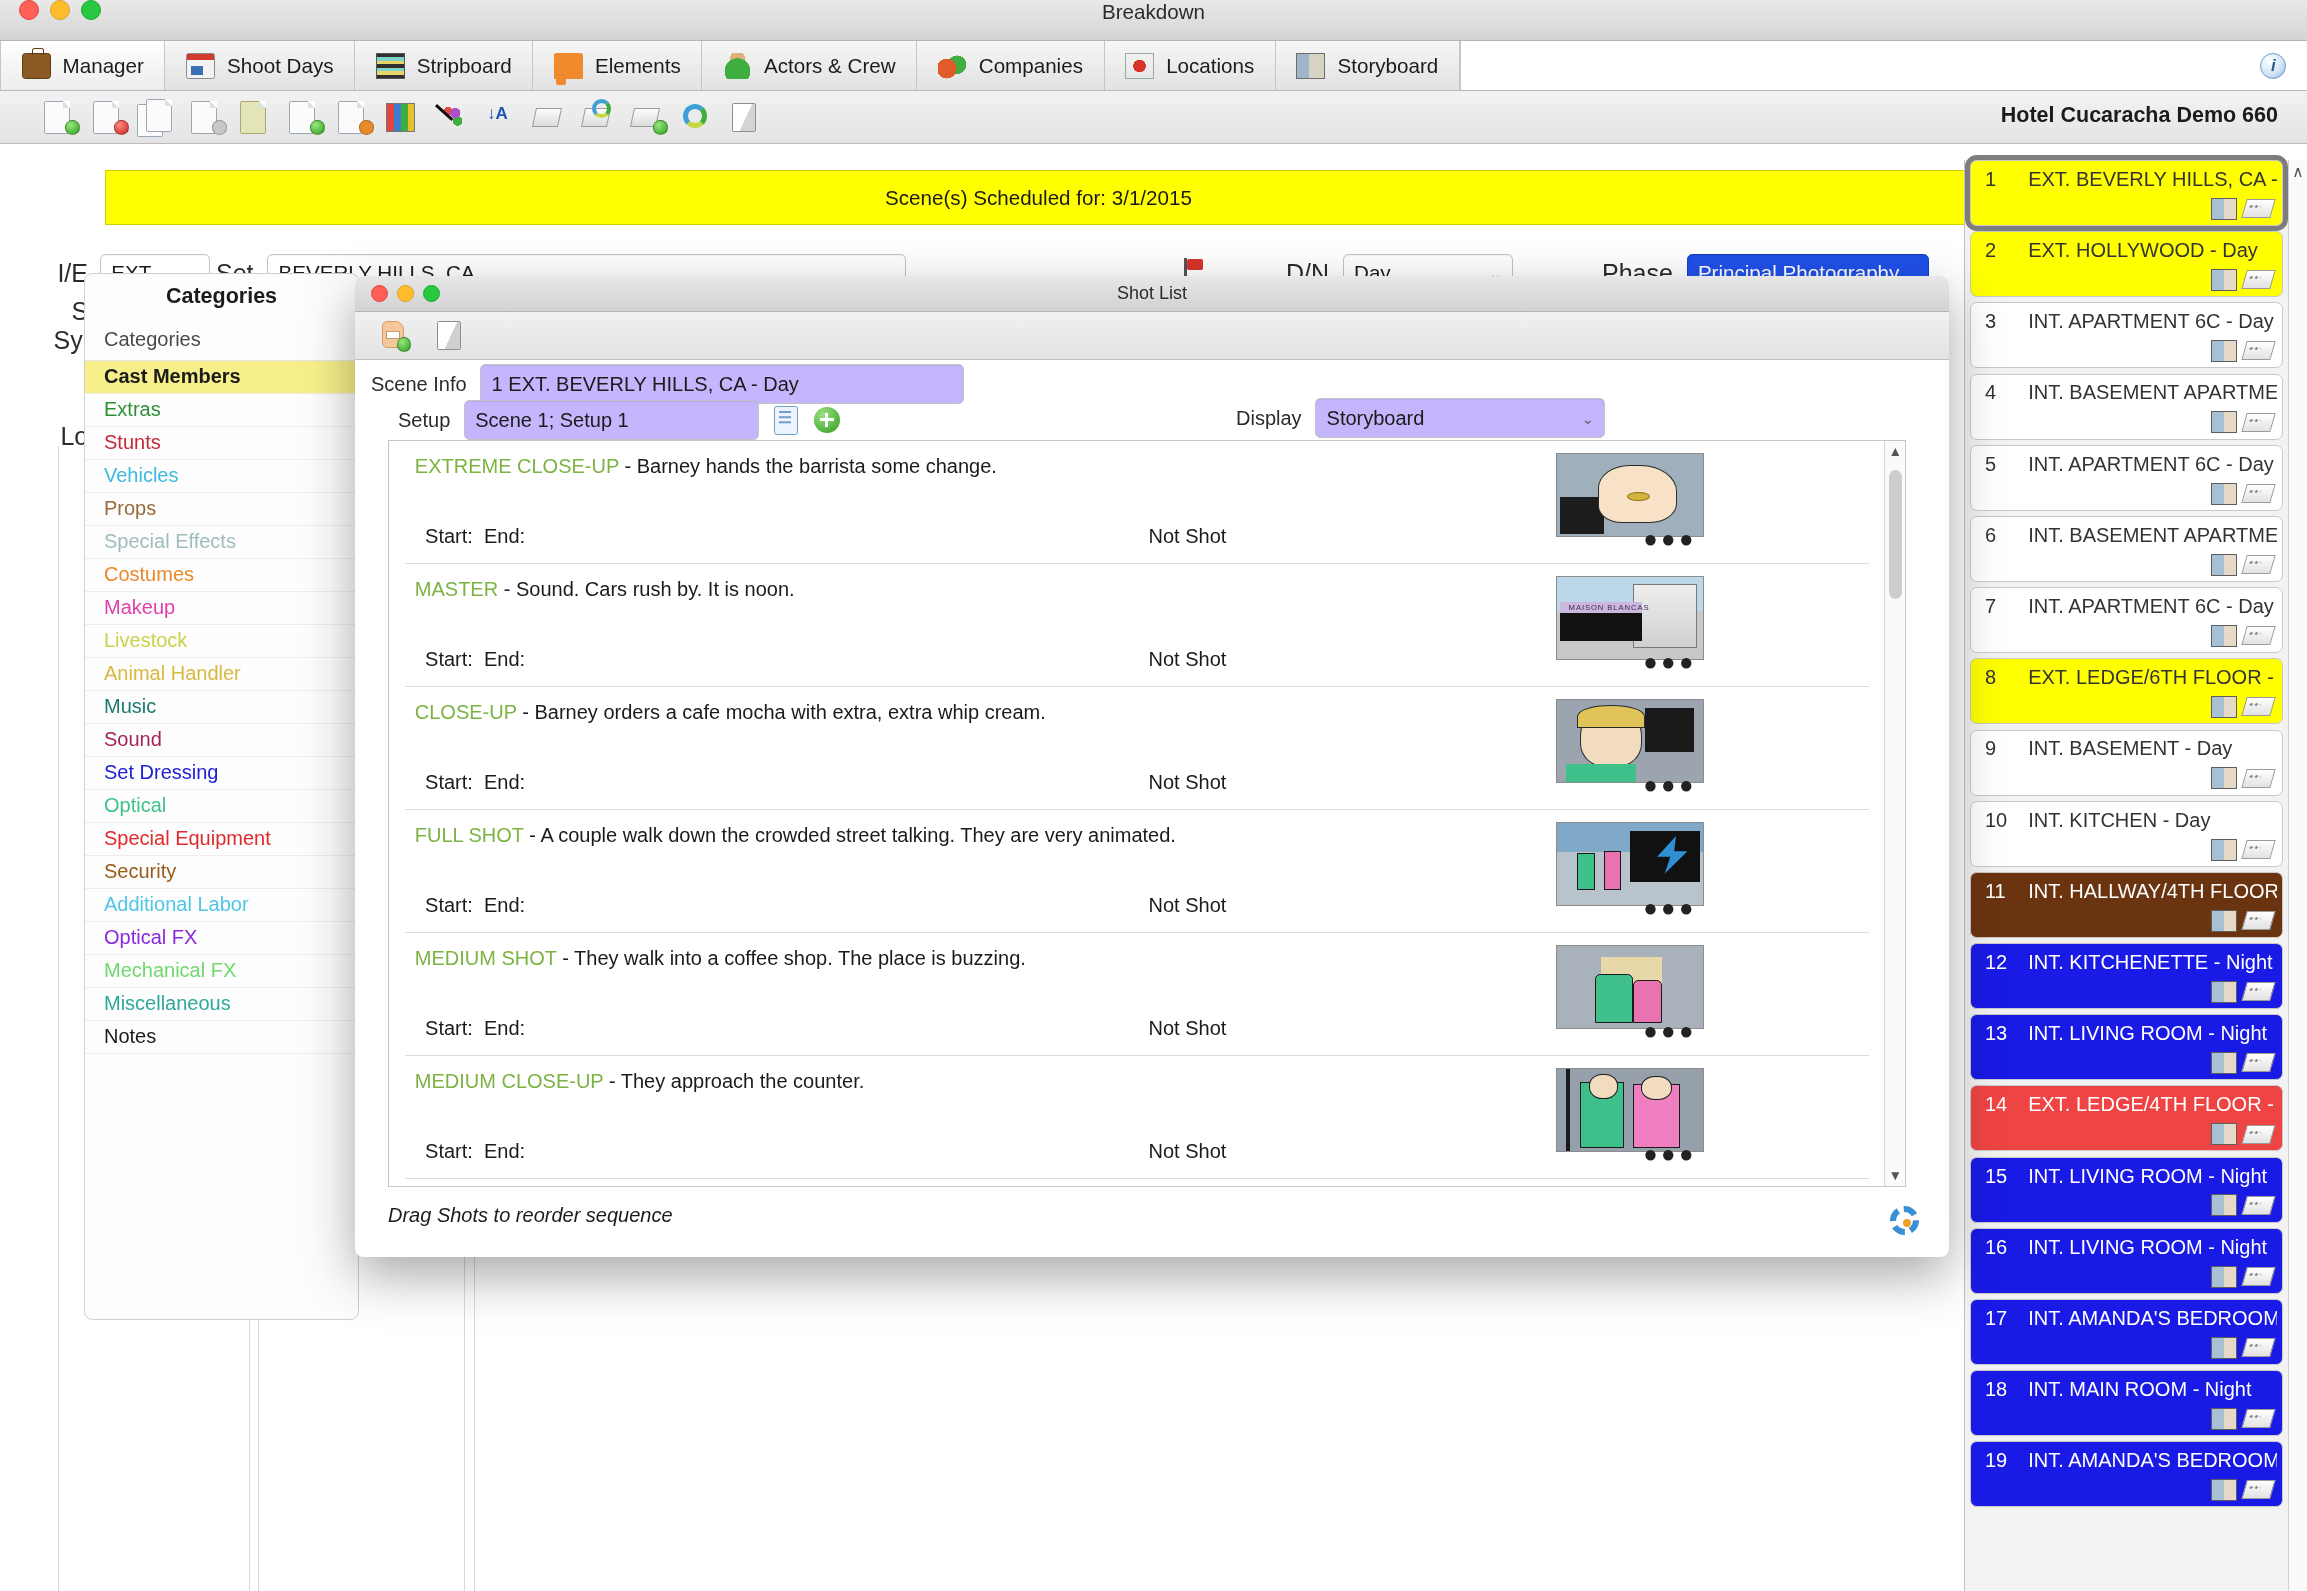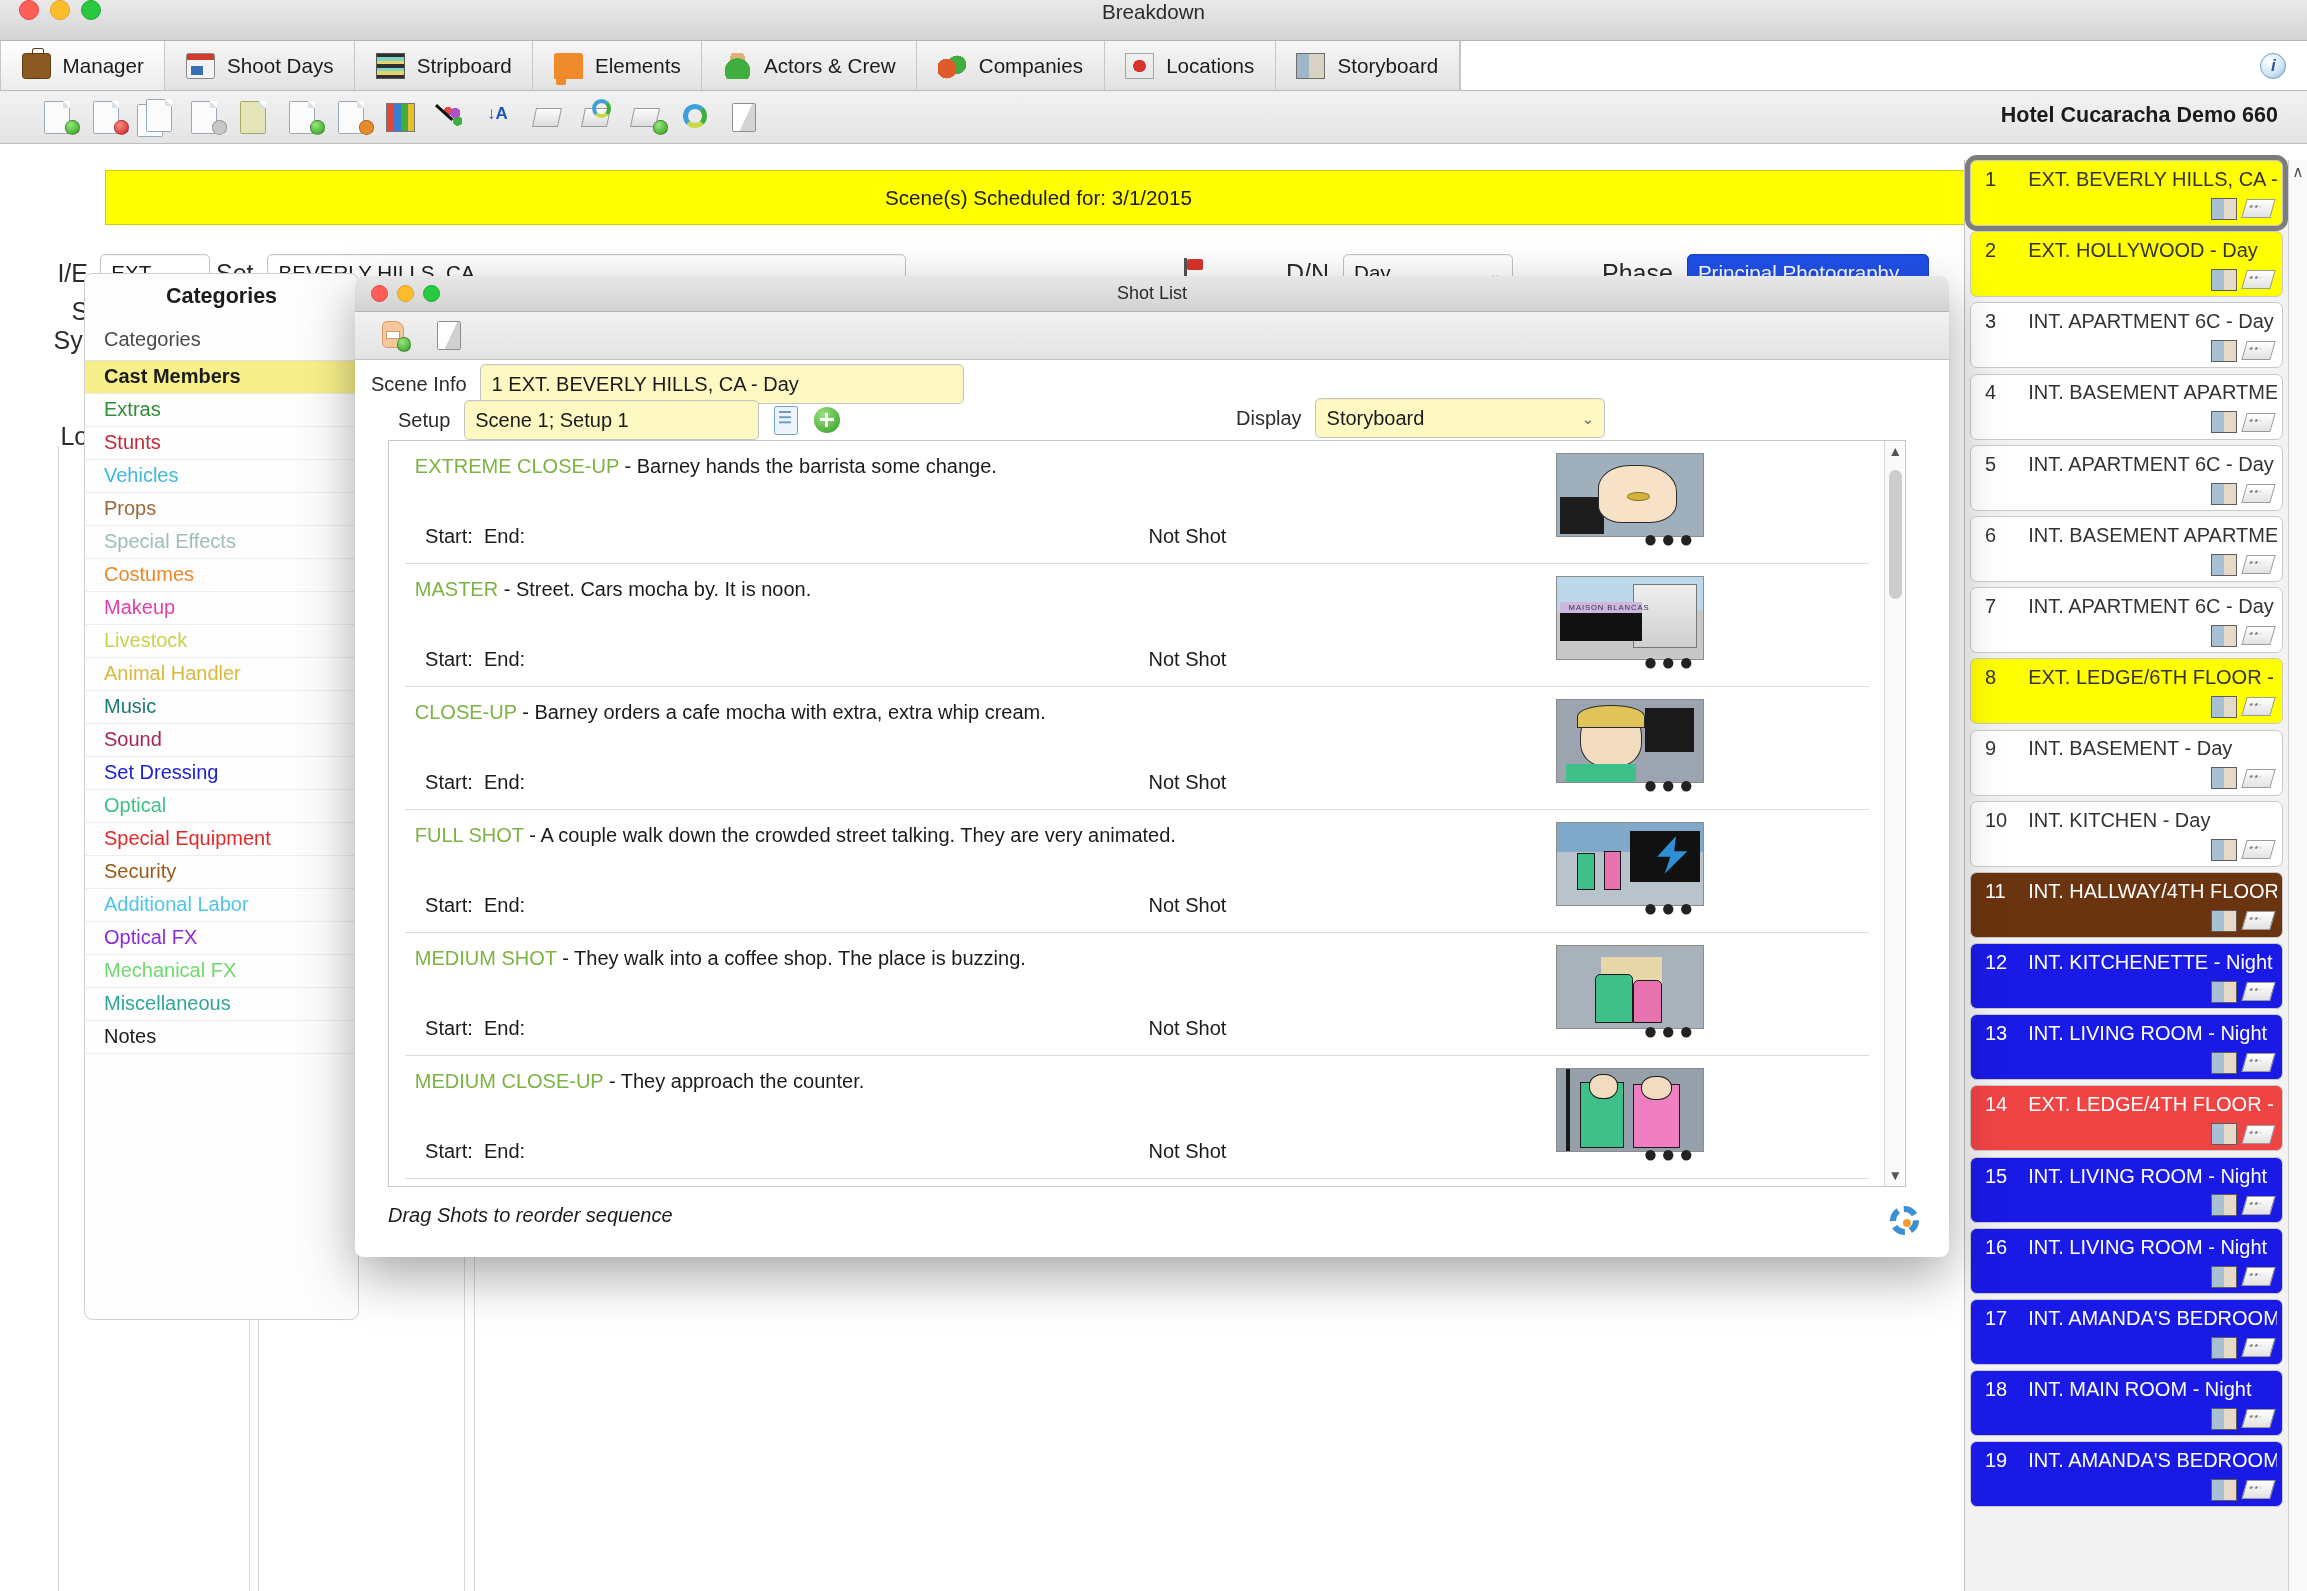--- a/index.html
+++ b/index.html
@@ -213,21 +213,21 @@
   .dt-hand { position:absolute; left:5.2px; top:3.4px; width:22px; height:27.5px; background:#f5c79a;
     border:1.7px solid #d79b63; border-radius:5.2px 8.6px 6.9px 5.2px; }
   .dt-hand::after{ content:''; position:absolute; left:2.6px; top:9.4px; width:12px; height:6px; background:#fff;
     border:0.9px solid #c79a6c;}
   .dt-box { position:absolute; left:5.2px; top:3.4px; width:24px; height:29px;
     background:linear-gradient(115deg,#ffffff 0 55%, #d0d0d0 56%); border:1.7px solid #8e8e8e; border-radius:1.7px;}
 
   .dlg-body { position: relative; height: calc(100% - 84px); }
   .dlg-row { position: absolute; display: flex; align-items: center; }
   .dlabel { font-size: 20px; color: #2b2b2b; }
-  .din { background:#fef9c3; border:0.9px solid #c3c3c3; border-radius:5.2px; height:40px;
+  .din { background:#c4b5fd; border:0.9px solid #c3c3c3; border-radius:5.2px; height:40px;
     display:flex; align-items:center; padding: 0 10.3px; font-size:20px; color:#1b1b1b;
     box-shadow: inset 0 0.9px 1.7px rgba(0,0,0,.05); }
   .plus { width: 26px; height: 26px; border-radius: 50%;
     background: radial-gradient(circle at 35% 30%, #9be07e, #2f9c20);
     position: relative; }
   .plus::before, .plus::after { content:''; position:absolute; background:#fff; }
   .plus::before { left:6px; top:11px; width:13.7px; height:3.4px; }
   .plus::after { left:11px; top:6px; width:3.4px; height:13.7px; }
   .noteico { width: 24px; height: 29px; background:#eef4fb; border:1.7px solid #6f9ec9; border-radius:2.6px;
     position:relative; }
@@ -724,21 +724,21 @@
           <div class="thumb">
             <div class="art a-hand">
               <div class="cuff"></div>
               <div class="palm"></div>
               <div class="coin"></div>
             </div>
           </div>
           <div class="dots">●●●</div>
         </div>
         <div class="shot">
-          <div class="desc"><span class="type">MASTER</span><span> - </span><span>Street. Cars mocha by. It is noon.</span></div>
+          <div class="desc"><span class="type">MASTER</span><span> - </span><span>Sound. Cars rush by. It is noon.</span></div>
           <div class="se"><span>Start:</span><span>&nbsp; End:</span></div>
           <div class="status">Not Shot</div>
           <div class="thumb">
             <div class="art a-street">
               <div class="bldg"></div>
               <div class="shop"></div>
               <div class="awn"></div>
               <div class="sign">MAISON BLANCAS</div>
             </div>
           </div>

